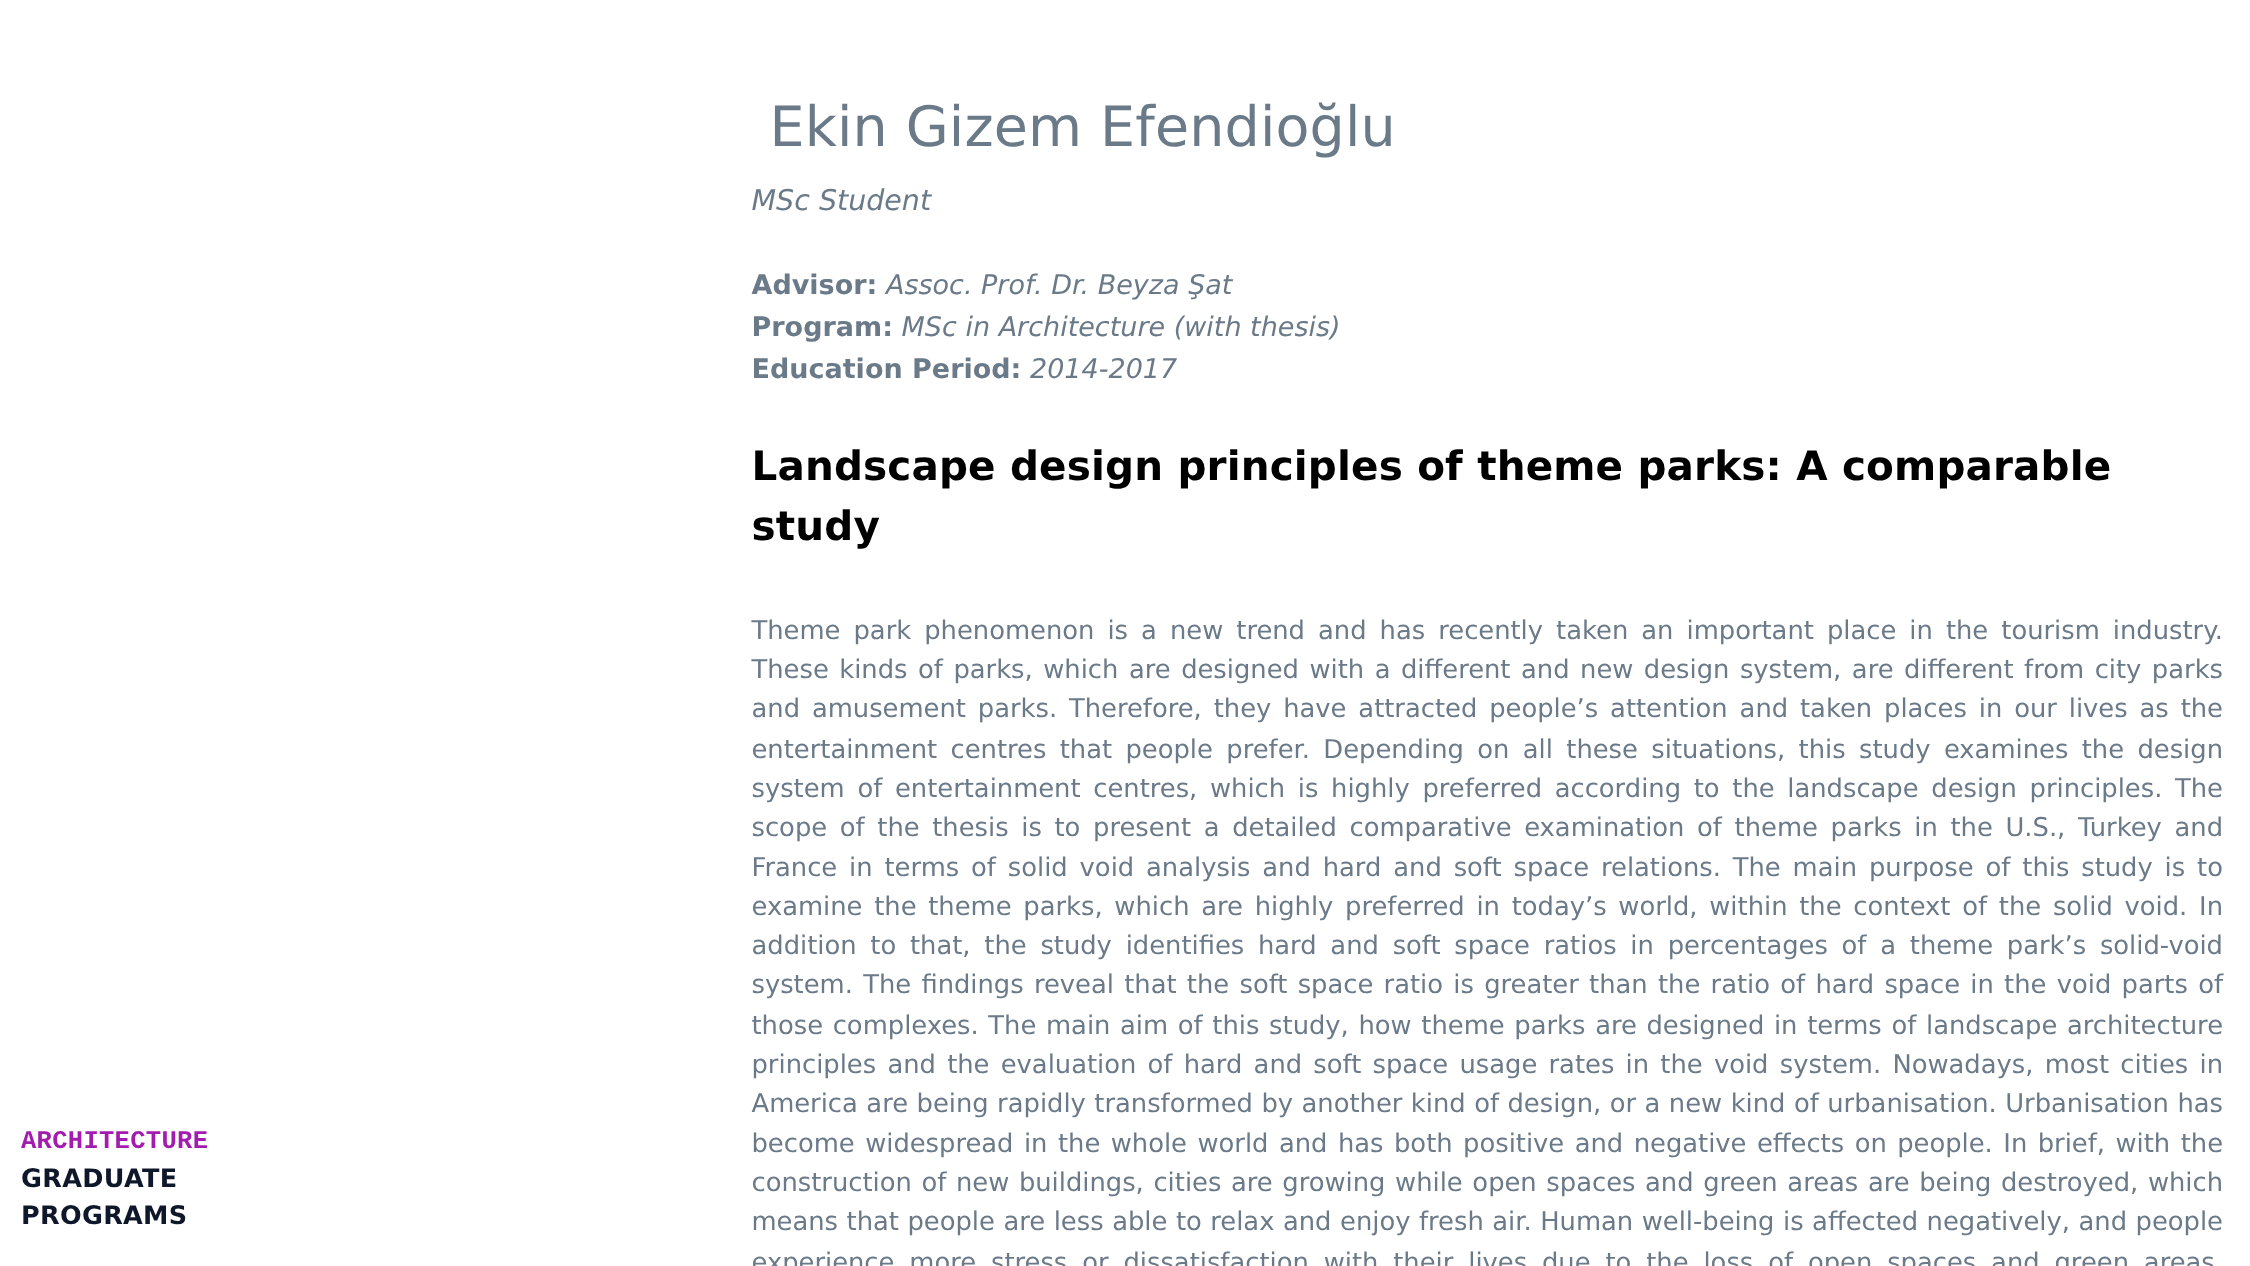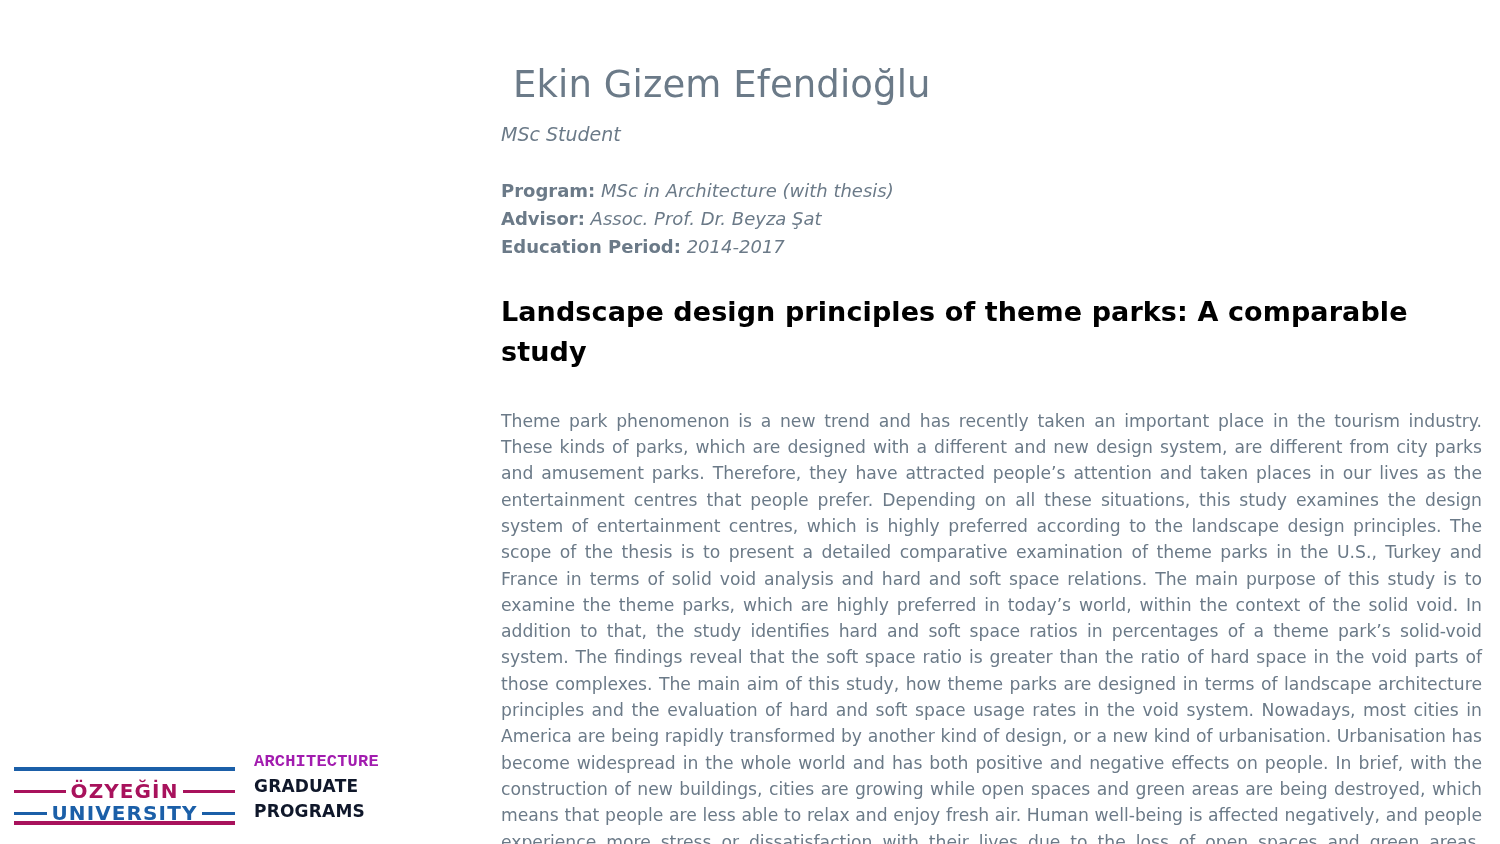--- a/index.html
+++ b/index.html
@@ -169,56 +169,39 @@
 <body>
 
 <div class="content">
 
   <h1 class="student-name">Ekin Gizem Efendioğlu</h1>
 
   <div class="student-role">MSc Student</div>
 
   <div class="meta-block">
     <div class="meta-row">
+      <span class="meta-label">Advisor:</span>
+      <span class="meta-value">Assoc. Prof. Dr. Beyza Şat</span>
+    </div>
+    <div class="meta-row">
       <span class="meta-label">Program:</span>
       <span class="meta-value">MSc in Architecture (with thesis)</span>
-    </div>
-    <div class="meta-row">
-      <span class="meta-label">Advisor:</span>
-      <span class="meta-value">Assoc. Prof. Dr. Beyza Şat</span>
     </div>
     <div class="meta-row">
       <span class="meta-label">Education Period:</span>
       <span class="meta-value">2014-2017</span>
     </div>
   </div>
 
   <h2 class="thesis-title">Landscape design principles of theme parks: A comparable study</h2>
 
   <p class="abstract">Theme park phenomenon is a new trend and has recently taken an important place in the tourism industry. These kinds of parks, which are designed with a different and new design system, are different from city parks and amusement parks. Therefore, they have attracted people’s attention and taken places in our lives as the entertainment centres that people prefer. Depending on all these situations, this study examines the design system of entertainment centres, which is highly preferred according to the landscape design principles. The scope of the thesis is to present a detailed comparative examination of theme parks in the U.S., Turkey and France in terms of solid void analysis and hard and soft space relations. The main purpose of this study is to examine the theme parks, which are highly preferred in today’s world, within the context of the solid void. In addition to that, the study identifies hard and soft space ratios in percentages of a theme park’s solid-void system. The findings reveal that the soft space ratio is greater than the ratio of hard space in the void parts of those complexes. The main aim of this study, how theme parks are designed in terms of landscape architecture principles and the evaluation of hard and soft space usage rates in the void system. Nowadays, most cities in America are being rapidly transformed by another kind of design, or a new kind of urbanisation. Urbanisation has become widespread in the whole world and has both positive and negative effects on people. In brief, with the construction of new buildings, cities are growing while open spaces and green areas are being destroyed, which means that people are less able to relax and enjoy fresh air. Human well-being is affected negatively, and people experience more stress or dissatisfaction with their lives due to the loss of open spaces and green areas, especially in metropolises.</p>
 </div>
 
 <div class="footer-brand">
 
-  <div class="logo">
-    <div class="logo-rule rule-top"></div>
-
-    <div class="logo-line line-ozyegin">
-      <span class="bar"></span>
-      <span class="word">ÖZYEĞİN</span>
-      <span class="bar"></span>
-    </div>
-
-    <div class="logo-line line-university">
-      <span class="bar"></span>
-      <span class="word">UNIVERSITY</span>
-      <span class="bar"></span>
-    </div>
-
-    <div class="logo-rule rule-bottom"></div>
-  </div>
 
   <div class="brand-text">
     <div class="brand-architecture">ARCHITECTURE</div>
     <div class="brand-graduate">GRADUATE</div>
     <div class="brand-programs">PROGRAMS</div>
   </div>
 </div>
 
 </body></html>

